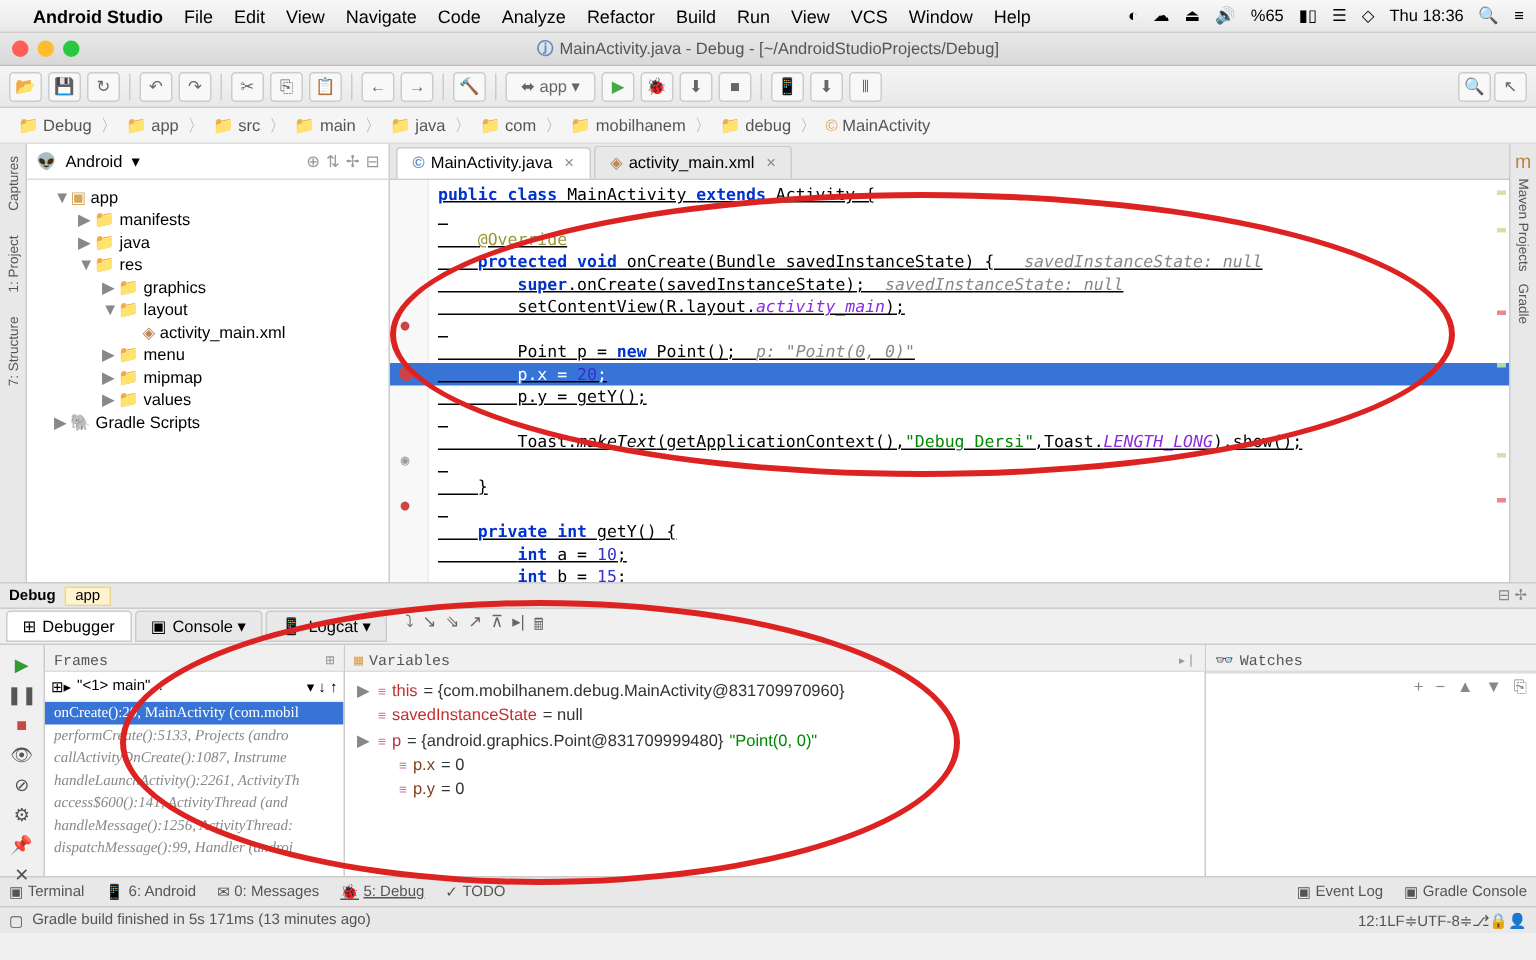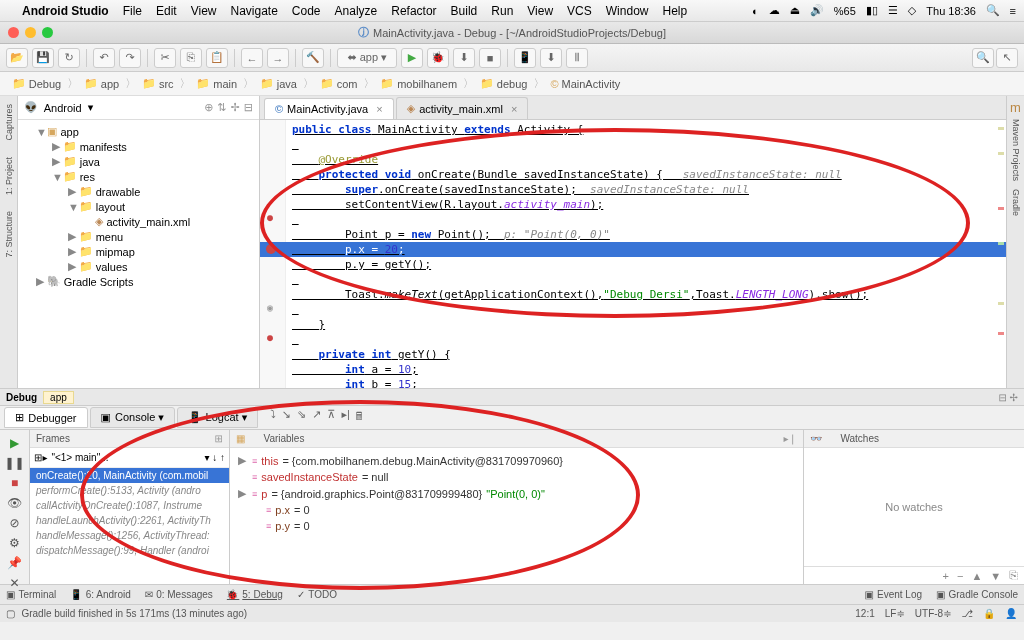--- a/index.html
+++ b/index.html
@@ -83,24 +83,24 @@
 .debug-header .cfg{background:#fff3d0;padding:0 6px;margin-left:6px;border:1px solid #e8d890;}
 .debug-tabs { height:24px; background:#f0f0f0; border-bottom:1px solid #ccc; display:flex; align-items:center; padding:0 4px; gap:2px; }
 .dtab { padding:3px 10px; border:1px solid #ccc; background:#fff; border-radius:3px 3px 0 0; font-size:11px; display:flex; gap:4px; align-items:center; }
 .dtab.inactive{background:#e8e8e8;}
 .dbg-toolbar{display:flex;gap:6px;margin-left:10px;color:#666;}
 .debug-body { height:154px; display:flex; background:#fff; }
 .dbg-left{width:30px;background:#f0f0f0;border-right:1px solid #ccc;display:flex;flex-direction:column;align-items:center;gap:6px;padding-top:6px;color:#555;}
 .dbg-left .ic{font-size:12px;}
 .dbg-left .play{color:#393;}
 .frames{width:200px;border-right:1px solid #ccc;display:flex;flex-direction:column;}
-.panel-head{height:18px;background:#f0f0f0;border-bottom:1px solid #ddd;display:flex;align-items:center;padding:0 6px;font-size:10px;color:#555;gap:18px;}
+.panel-head{height:18px;background:#f0f0f0;border-bottom:1px solid #ddd;display:flex;align-items:flex-end;padding:0 6px;font-size:10px;color:#555;gap:4px;font-family:Liberation Mono, monospace;}
 .panel-head .r{margin-left:auto;display:flex;gap:4px;color:#999;}
 .frame-sel{height:20px;display:flex;align-items:center;padding:0 4px;gap:4px;font-size:10px;border-bottom:1px solid #eee;}
-.frame-list{flex:1;overflow:hidden;font-size:10px;}
+.frame-list{flex:1;overflow:hidden;font-size:10px;font-family:Liberation Serif, serif;}
 .frame-list .fi{padding:2px 6px;white-space:nowrap;overflow:hidden;text-overflow:ellipsis;}
 .frame-list .fi.sel{background:#3874d6;color:#fff;}
 .frame-list .fi .grey{color:#888;font-style:italic;}
 .vars{flex:1;border-right:1px solid #ccc;display:flex;flex-direction:column;}
 .var-list{padding:4px;font-size:11px;}
 .var-list .vi{padding:2px 4px;display:flex;gap:4px;align-items:center;}
 .var-list .arrow{color:#888;width:10px;}
 .var-list .vn{color:#804020;}
 .var-list .vn.red{color:#c03030;}
 .var-list .vv{color:#333;}
@@ -108,21 +108,21 @@
 .var-list .ind{padding-left:18px;}
 .watches{width:220px;display:flex;flex-direction:column;}
 .watches .empty{flex:1;display:flex;align-items:center;justify-content:center;color:#888;font-size:11px;}
 
 
 .bottom-tabs { height:20px; background:#e8e8e8; border-top:1px solid #ccc; display:flex; align-items:center; padding:0 6px; gap:14px; font-size:10px; color:#555; }
 .bottom-tabs .bt{display:flex;align-items:center;gap:3px;}
 .bottom-tabs .bt.sel{text-decoration:underline;}
 .bottom-tabs .right{margin-left:auto;display:flex;gap:14px;}
 .statusbar{height:18px;background:#e8e8e8;border-top:1px solid #ccc;display:flex;align-items:center;padding:0 6px;font-size:10px;color:#555;}
-.statusbar .right{margin-left:auto;display:flex;gap:10px;align-items:flex-end;}
+.statusbar .right{margin-left:auto;display:flex;align-items:flex-end;}
 .statusbar .lock{color:#888;}
 </style>
 </head>
 <body>
 
 <div class="mac-menubar">
   <span class="apple"></span>
   <span style="font-weight:bold">Android Studio</span>
     <span style="">File</span>
     <span style="">Edit</span>
@@ -252,21 +252,21 @@
           <span>java</span>
         </div>
         <div class="node indent2 ">
           <span class="arrow">▼</span>
           <span class="fold">📁</span>
           <span>res</span>
         </div>
         <div class="node indent3 ">
           <span class="arrow">▶</span>
           <span class="fold">📁</span>
-          <span>drawable</span>
+          <span>graphics</span>
         </div>
         <div class="node indent3 ">
           <span class="arrow">▼</span>
           <span class="fold">📁</span>
           <span>layout</span>
         </div>
         <div class="node indent4 sel">
           <span class="arrow">&nbsp;</span>
           <span style="color:#b85">◈</span>
           <span>activity_main.xml</span>
@@ -372,23 +372,24 @@
           <span>⊞</span>
         </div>
       </div>
     <div class="frame-sel">
         <span>⊞▸</span>
         <span>"&lt;1&gt; main"...</span>
         <span style="margin-left:auto">▾ ↓ ↑</span>
       </div>
     <div class="frame-list" id="framelist">
         <div class="fi sel">onCreate():20, MainActivity (com.mobil</div>
-        <div class="fi "><span class="grey">performCreate():5133, Activity (andro</span></div>
+        <div class="fi "><span class="grey">performCreate():5133, Projects (andro</span></div>
         <div class="fi "><span class="grey">callActivityOnCreate():1087, Instrume</span></div>
         <div class="fi "><span class="grey">handleLaunchActivity():2261, ActivityTh</span></div>
+        <div class="fi "><span class="grey">access$600():141, ActivityThread (and</span></div>
         <div class="fi "><span class="grey">handleMessage():1256, ActivityThread:</span></div>
         <div class="fi "><span class="grey">dispatchMessage():99, Handler (androi</span></div>
       </div>
   </div>
   <div class="vars">
     <div class="panel-head">
         <span style="color:#d6a75e">▦</span>
         <span>Variables</span>
         <div class="r">
           <span>▸❘</span>
@@ -426,21 +427,20 @@
           <span class="vn ">p.y</span> 
           <span class="vv">= 0</span>
         </div>
       </div>
   </div>
   <div class="watches">
     <div class="panel-head">
         <span style="color:#888">👓</span>
         <span>Watches</span>
       </div>
-    <div class="empty">No watches</div>
     <div style="height:18px;border-top:1px solid #ddd;display:flex;align-items:center;justify-content:flex-end;padding:0 6px;gap:8px;color:#888">
       <span>+</span>
       <span>−</span>
       <span>▲</span>
       <span>▼</span>
       <span>⎘</span>
     </div>
   </div>
 </div>
 

